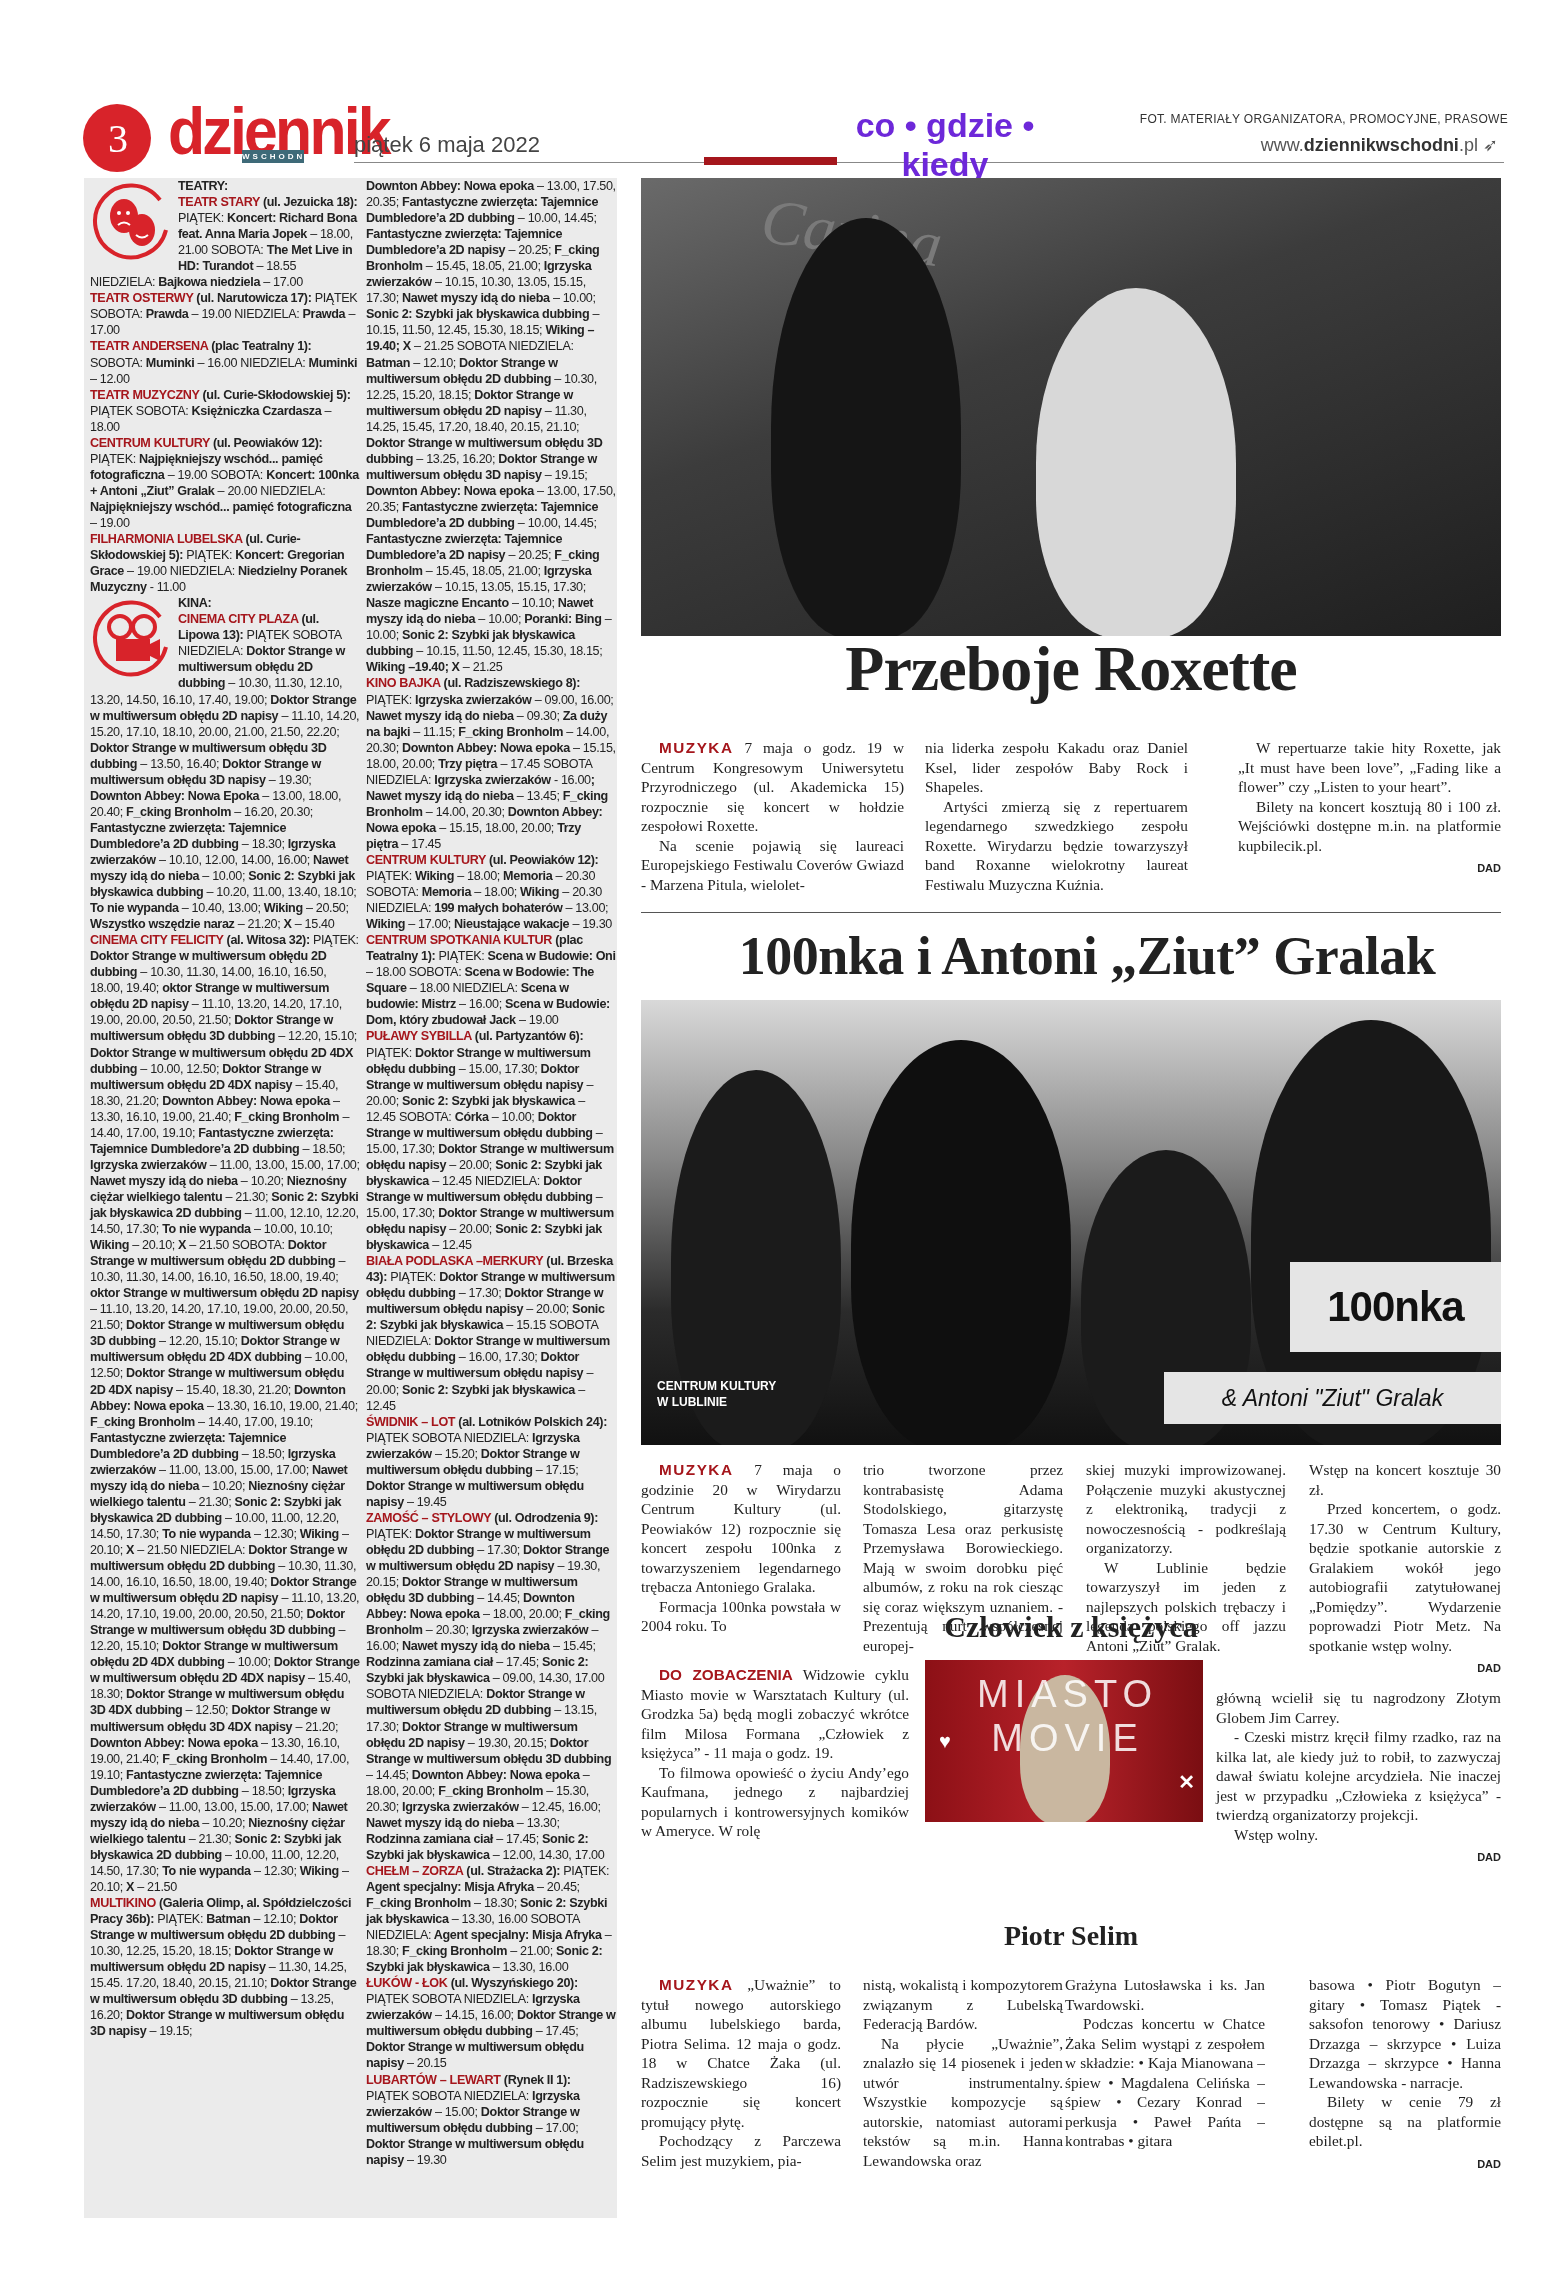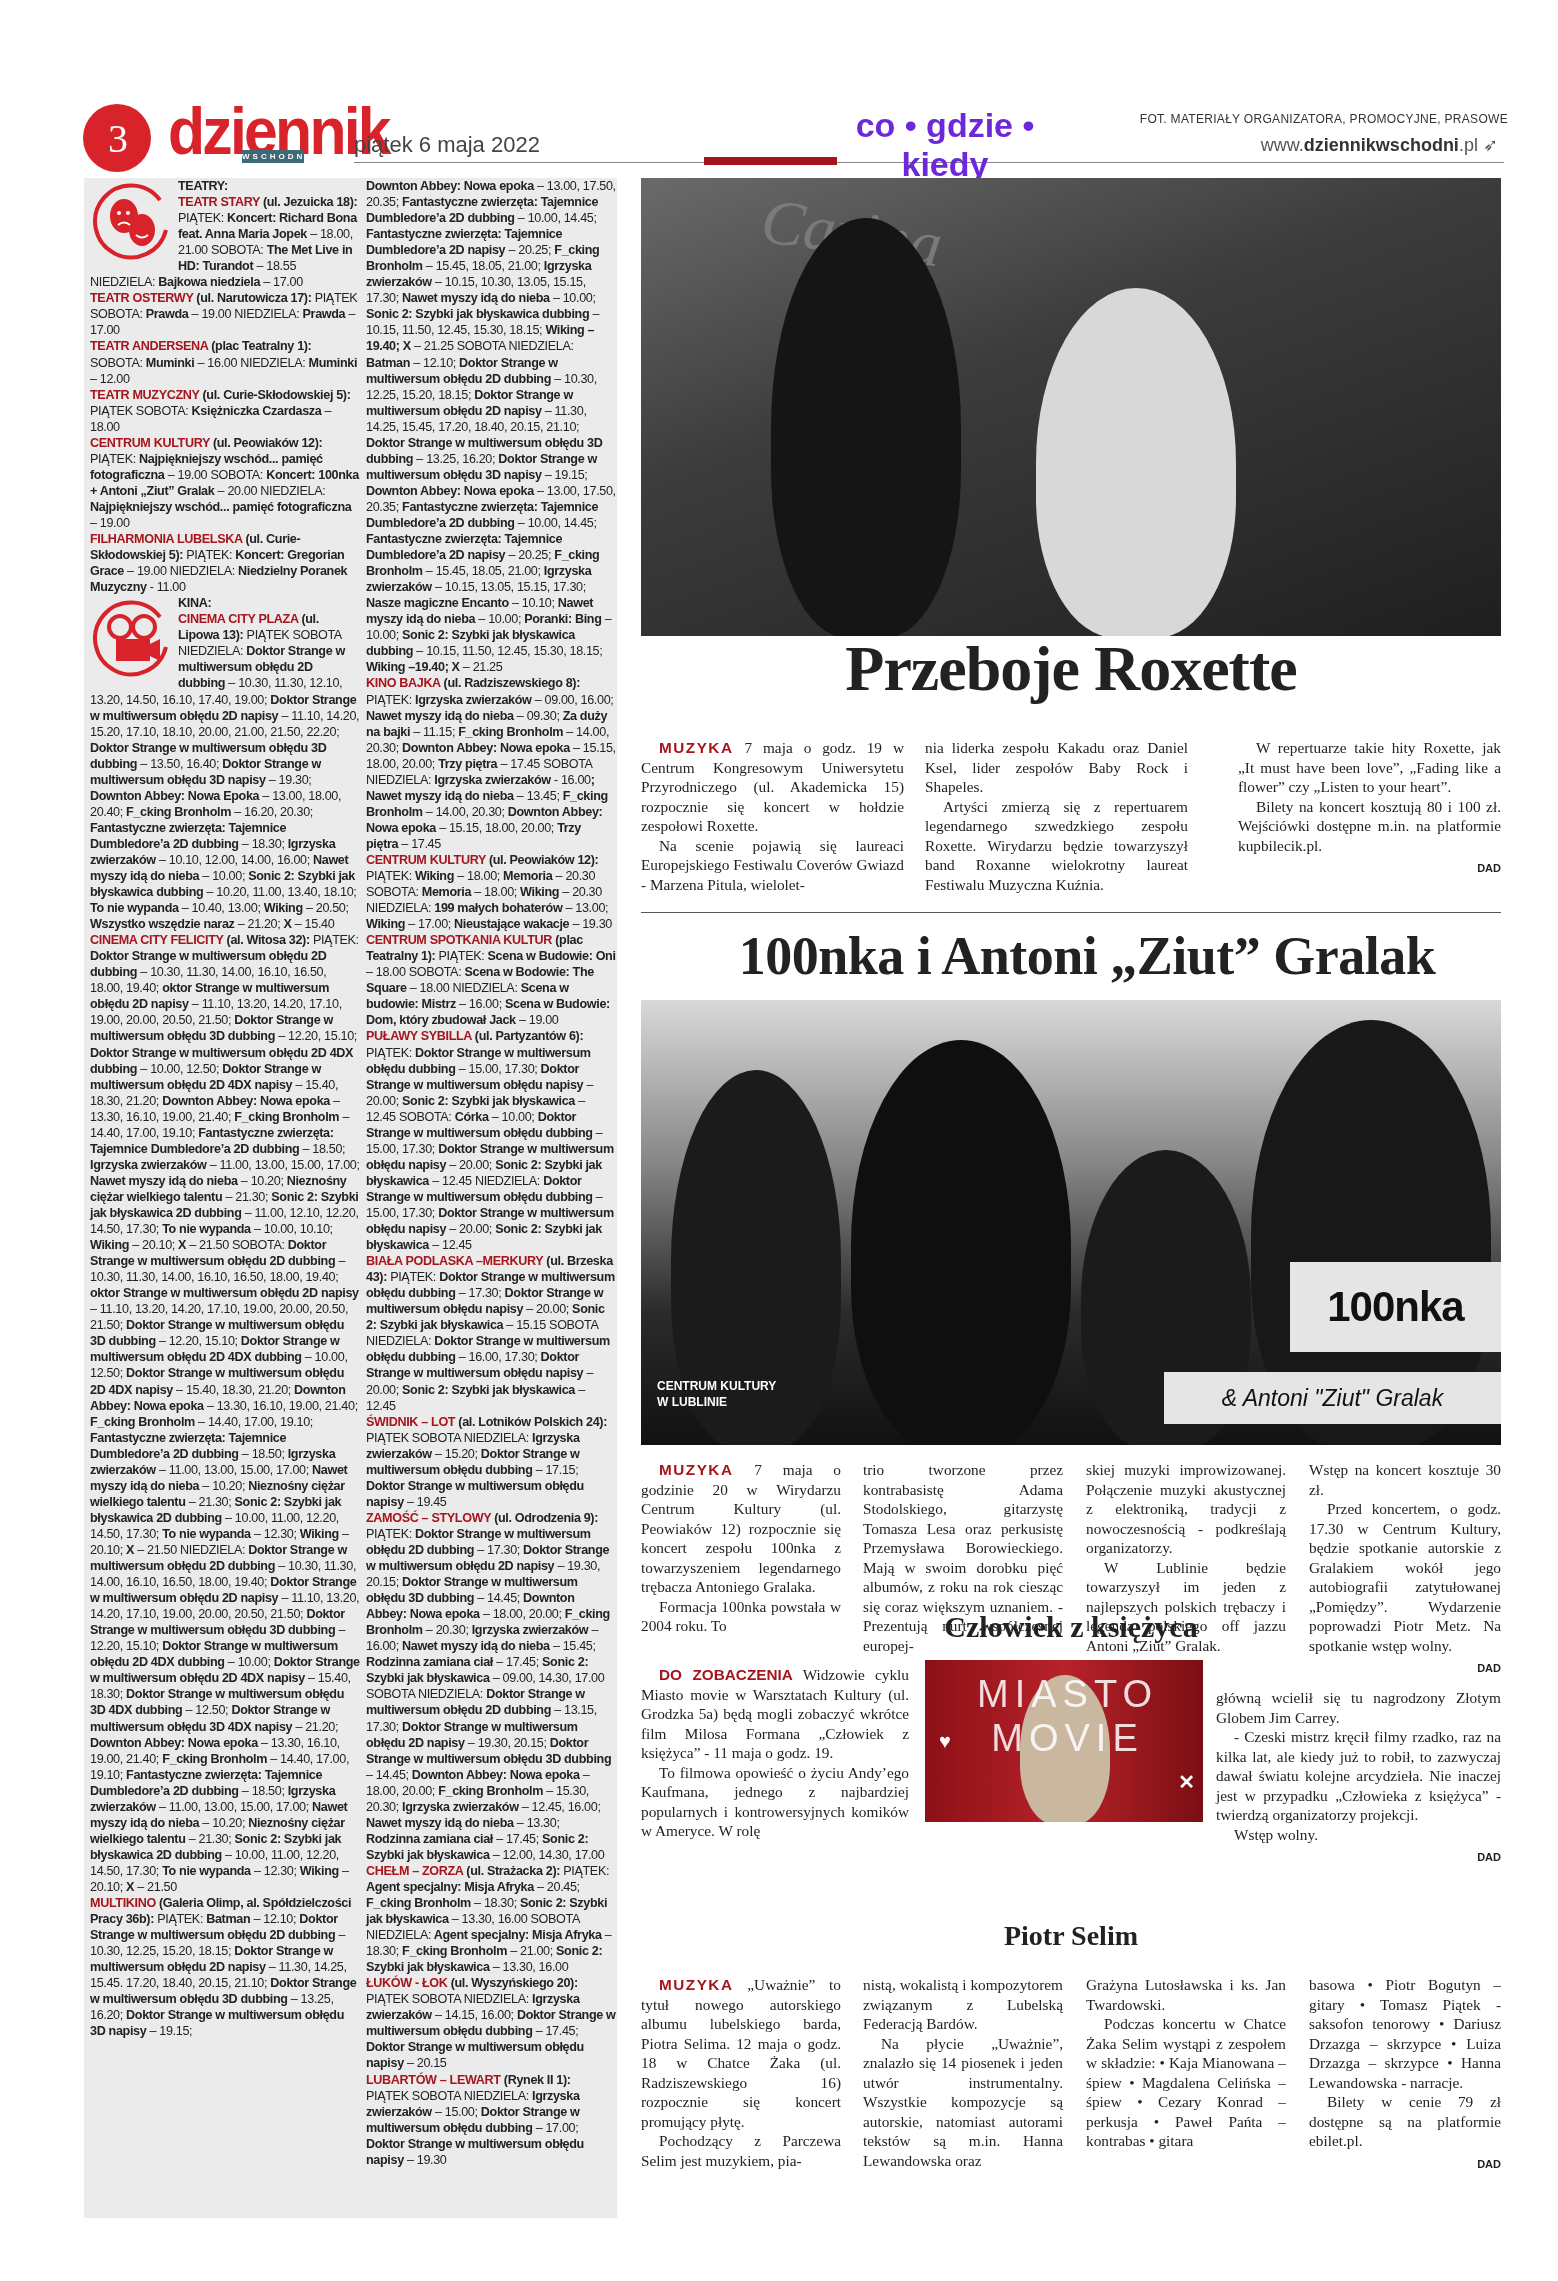--- a/index.html
+++ b/index.html
@@ -180,21 +180,21 @@
 <div class="headline h-selim">Piotr Selim</div>
 <div class="article" style="left:641px;top:1975px;width:860px;height:240px;">
   <div class="col" style="left:0;width:200px;">
     <p><span class="kicker">MUZYKA</span><span> „Uważnie” to tytuł nowego autorskiego albumu lubelskiego barda, Piotra Selima. 12 maja o godz. 18 w Chatce Żaka (ul. Radziszewskiego 16) rozpocznie się koncert promujący płytę.</span></p>
     <p>Pochodzący z Parczewa Selim jest muzykiem, pia-</p>
   </div>
   <div class="col" style="left:222px;width:200px;">
     <p style="text-indent:0">nistą, wokalistą i kompozytorem związanym z Lubelską Federacją Bardów.</p>
     <p>Na płycie „Uważnie”, znalazło się 14 piosenek i jeden utwór instrumentalny. Wszystkie kompozycje są autorskie, natomiast autorami tekstów są m.in. Hanna Lewandowska oraz</p>
   </div>
-  <div class="col" style="left:445px;width:200px;">
+  <div class="col" style="left:424px;width:200px;">
     <p style="text-indent:0">Grażyna Lutosławska i ks. Jan Twardowski.</p>
     <p>Podczas koncertu w Chatce Żaka Selim wystąpi z zespołem w składzie: • Kaja Mianowana – śpiew • Magdalena Celińska – śpiew • Cezary Konrad – perkusja • Paweł Pańta – kontrabas • gitara</p>
   </div>
   <div class="col" style="left:668px;width:192px;">
     <p style="text-indent:0">basowa • Piotr Bogutyn – gitary • Tomasz Piątek - saksofon tenorowy • Dariusz Drzazga – skrzypce • Luiza Drzazga – skrzypce • Hanna Lewandowska - narracje.</p>
     <p>Bilety w cenie 79 zł dostępne są na platformie ebilet.pl.</p>
     <span class="signature">DAD</span>
   </div>
 </div>
 

